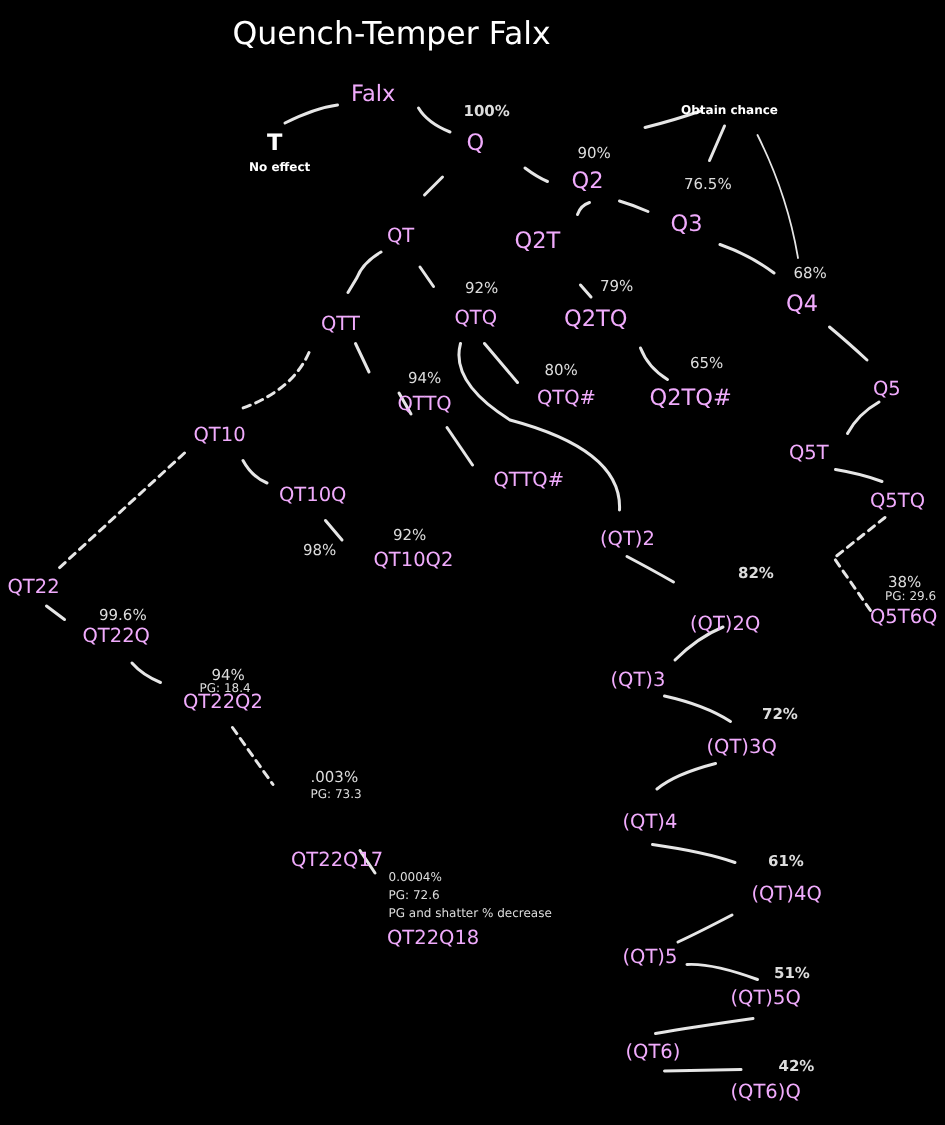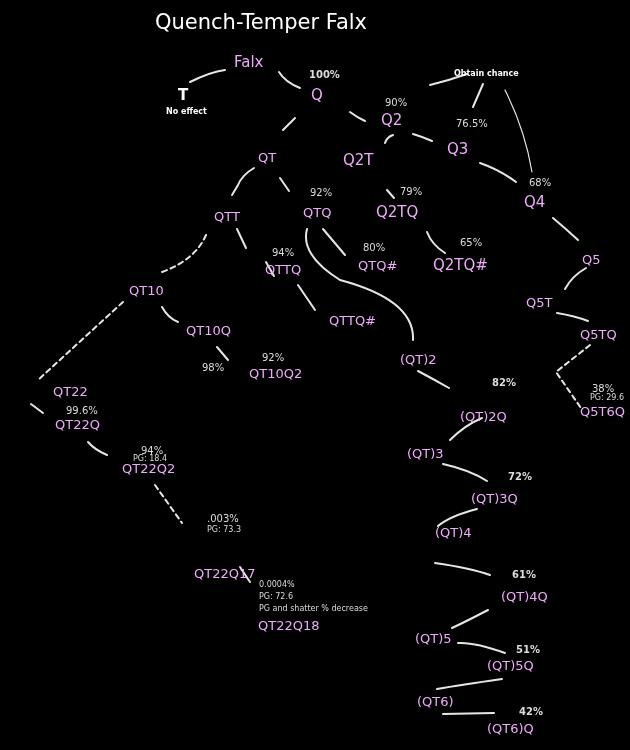--- a/index.html
+++ b/index.html
@@ -109,21 +109,21 @@
 <div class="lbl pct" style="left:272px;top:248px;">94%</div>
 <div class="lbl node" style="left:265px;top:263px;text-align:center;">QTTQ</div>
 <div class="lbl node" style="left:329px;top:314px;">QTTQ#</div>
 
 <div class="lbl node" style="left:129px;top:284px;">QT10</div>
 <div class="lbl pct" style="left:202px;top:332px;margin-top:31px;">98%</div>
 <div class="lbl node" style="left:186px;top:324px;">QT10Q</div>
 <div class="lbl pct" style="left:262px;top:353px;">92%</div>
 <div class="lbl node" style="left:249px;top:367px;">QT10Q2</div>
 
-<div class="lbl node" style="left:5px;top:385px;margin-left:48px;">QT22</div>
+<div class="lbl node" style="left:5px;top:385px;">QT22</div>
 <div class="lbl pct" style="left:66px;top:406px;">99.6%</div>
 <div class="lbl node" style="left:55px;top:418px;">QT22Q</div>
 <div class="lbl pct" style="left:141px;top:446px;">94%</div>
 <div class="lbl note" style="left:133px;top:455px;">PG: 18.4</div>
 <div class="lbl node" style="left:122px;top:462px;">QT22Q2</div>
 
 <div class="lbl pct" style="left:207px;top:514px;">.003%</div>
 <div class="lbl note" style="left:207px;top:526px;">PG: 73.3</div>
 <div class="lbl node" style="left:194px;top:567px;">QT22Q17</div>
 
@@ -133,21 +133,21 @@
 <div class="lbl node" style="left:258px;top:619px;">QT22Q18</div>
 
 <div class="lbl node" style="left:400px;top:353px;">(QT)2</div>
 <div class="lbl pct b" style="left:492px;top:378px;">82%</div>
 <div class="lbl node" style="left:460px;top:394px;margin-top:16px;">(QT)2Q</div>
 
 <div class="lbl node" style="left:407px;top:447px;">(QT)3</div>
 <div class="lbl pct b" style="left:508px;top:472px;">72%</div>
 <div class="lbl node" style="left:471px;top:492px;">(QT)3Q</div>
 
-<div class="lbl node" style="left:415px;top:526px;margin-left:20px;">(QT)4</div>
+<div class="lbl node" style="left:415px;top:542px;">(QT)4</div>
 <div class="lbl pct b" style="left:512px;top:570px;">61%</div>
 <div class="lbl node" style="left:485px;top:590px;margin-left:16px;">(QT)4Q</div>
 
 <div class="lbl node" style="left:415px;top:632px;">(QT)5</div>
 <div class="lbl pct b" style="left:516px;top:645px;">51%</div>
 <div class="lbl node" style="left:487px;top:659px;">(QT)5Q</div>
 
 <div class="lbl node" style="left:417px;top:695px;">(QT6)</div>
 <div class="lbl pct b" style="left:519px;top:707px;">42%</div>
 <div class="lbl node" style="left:487px;top:722px;">(QT6)Q</div>

